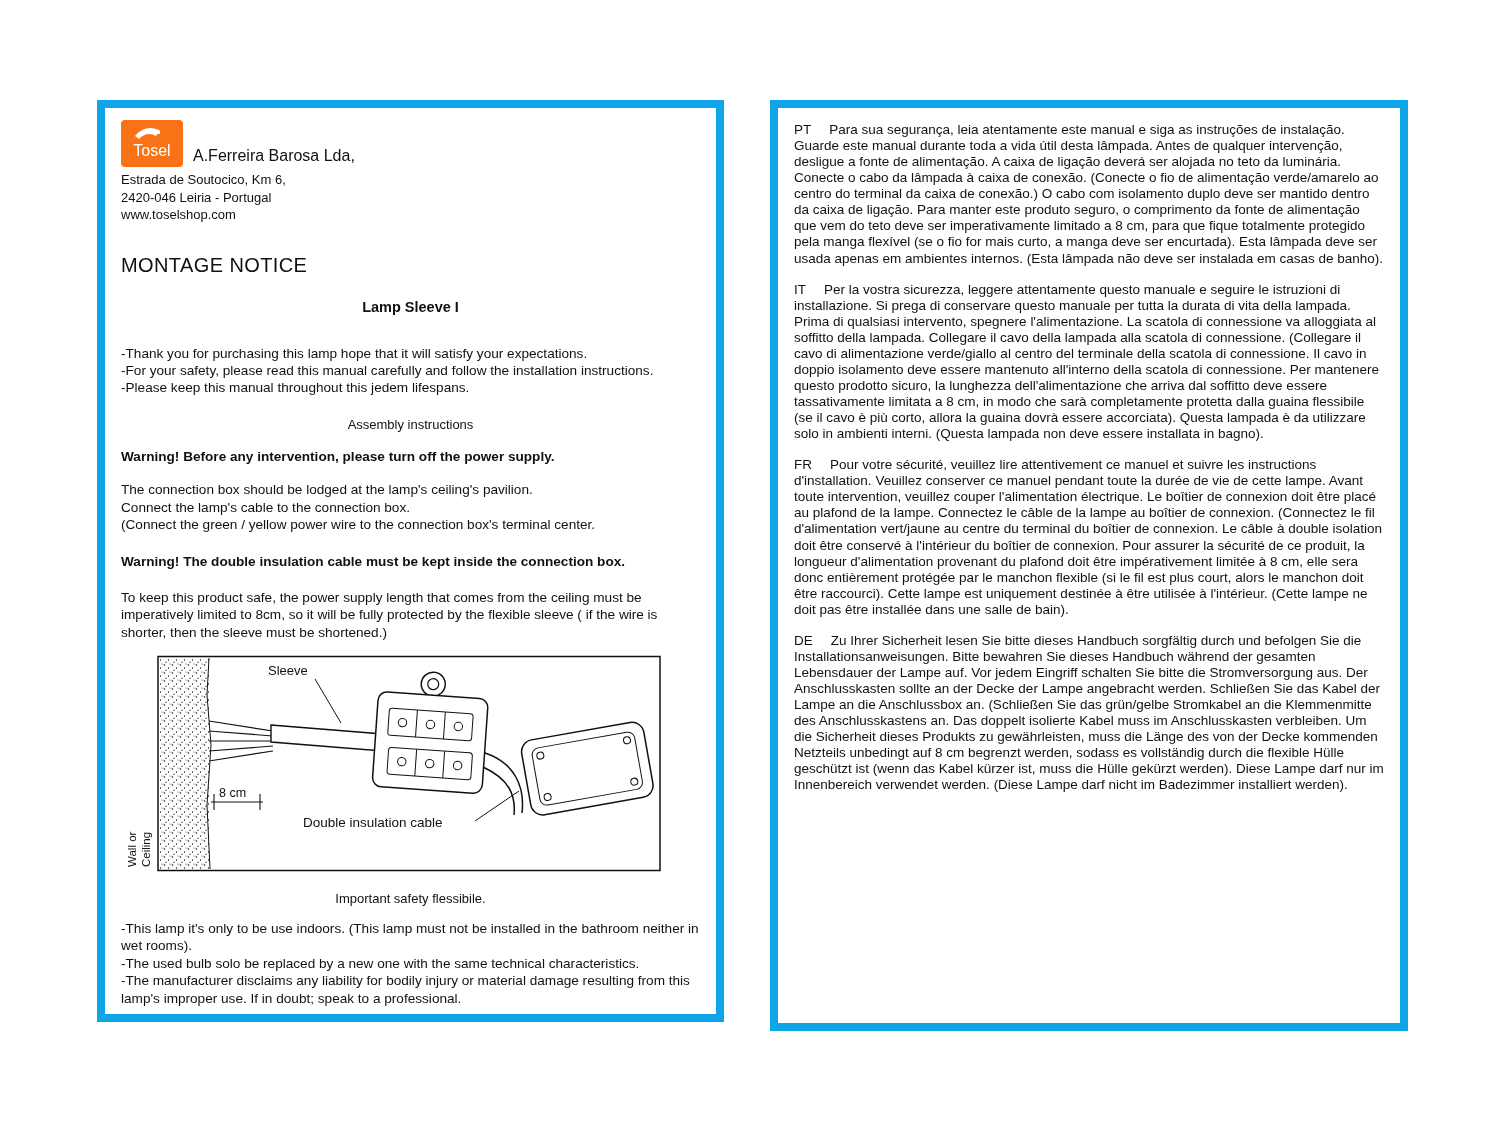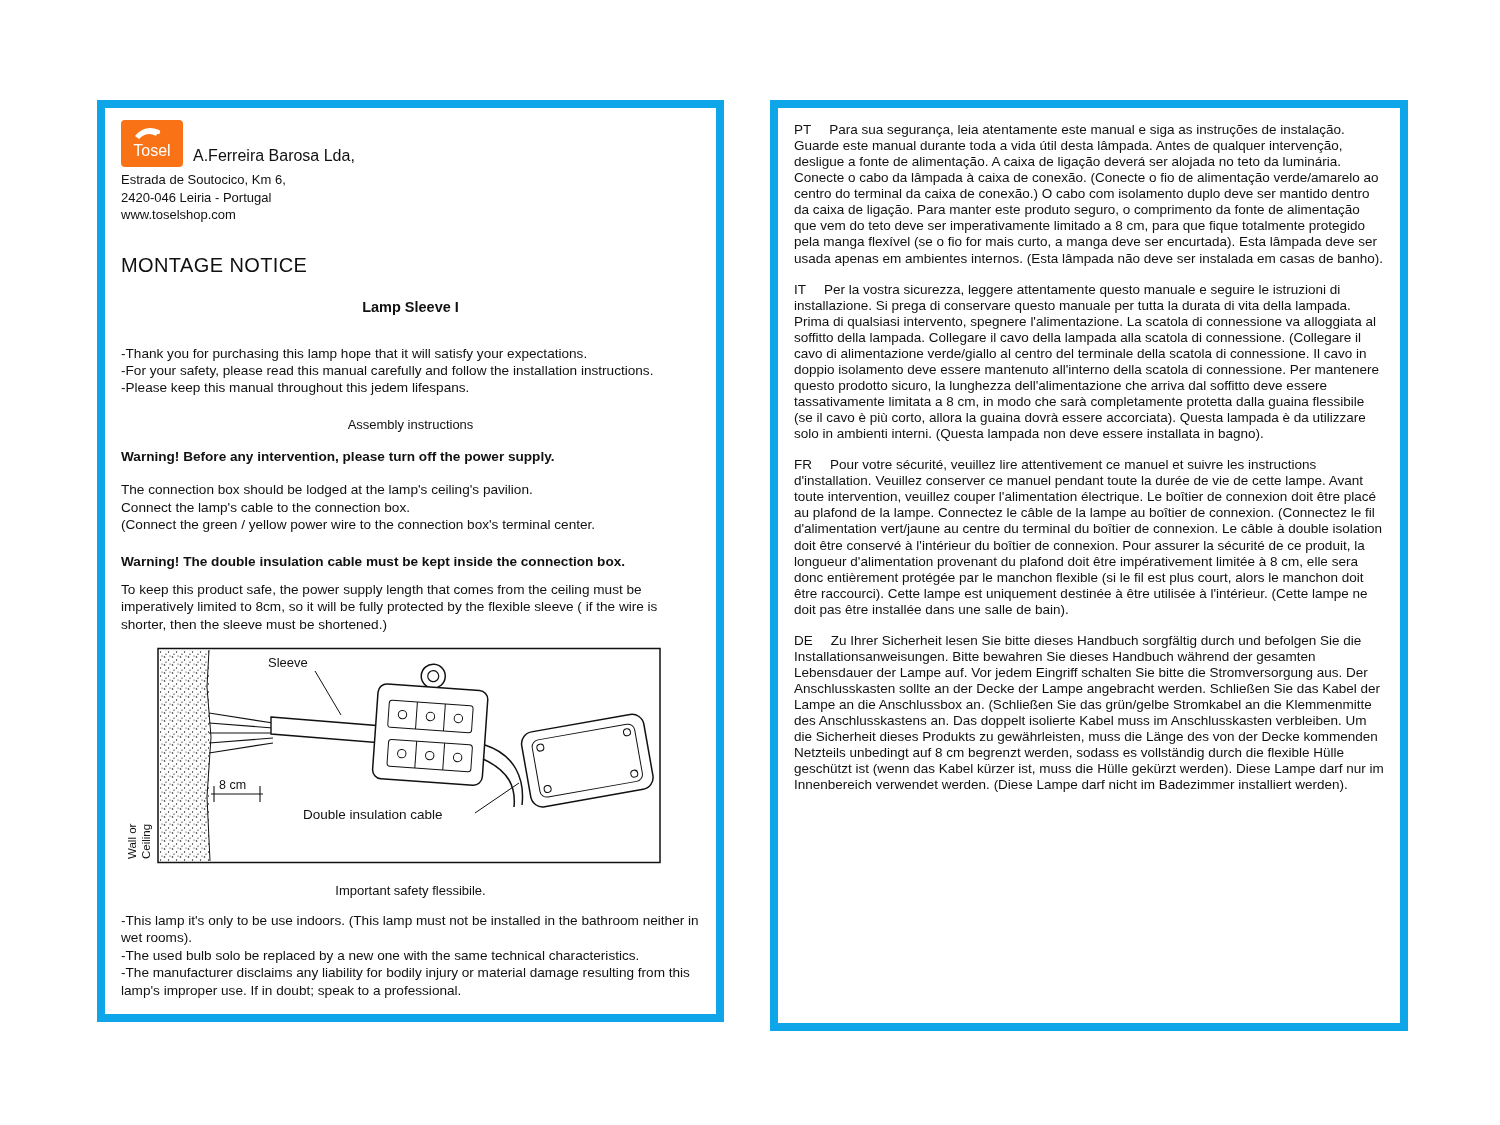--- a/index.html
+++ b/index.html
@@ -14,21 +14,21 @@
   .logo-box{width:62px;height:47px;background:#f97316;border-radius:4px;flex:0 0 auto;display:flex;align-items:center;justify-content:center;}
   .company-name{font-size:16px;padding-bottom:2px;}
   .address{font-size:13px;line-height:1.35;margin-top:4px;}
   .page-title{font-size:20px;letter-spacing:0.4px;margin-top:30px;}
   .subtitle{text-align:center;font-size:14.5px;font-weight:bold;margin-top:22px;}
   .body-txt{font-size:13.6px;line-height:1.28;}
   .intro{margin-top:30px;}
   .section-heading{text-align:center;font-size:13px;margin-top:20px;}
   .warn{font-weight:bold;font-size:13.6px;margin-top:16px;line-height:1.28;}
   .conn{margin-top:16px;}
-  .para{margin-top:10px;}
+  .para{margin-top:18px;}
   .diagram-wrap{margin-top:14px;text-align:left;padding-left:2px;}
   .safety{margin-top:14px;}
 
   
   .lang-sec{margin:0 0 15px 0;}
   .lang-code{margin-right:18px;}
 </style>
 </head>
 <body>
 

